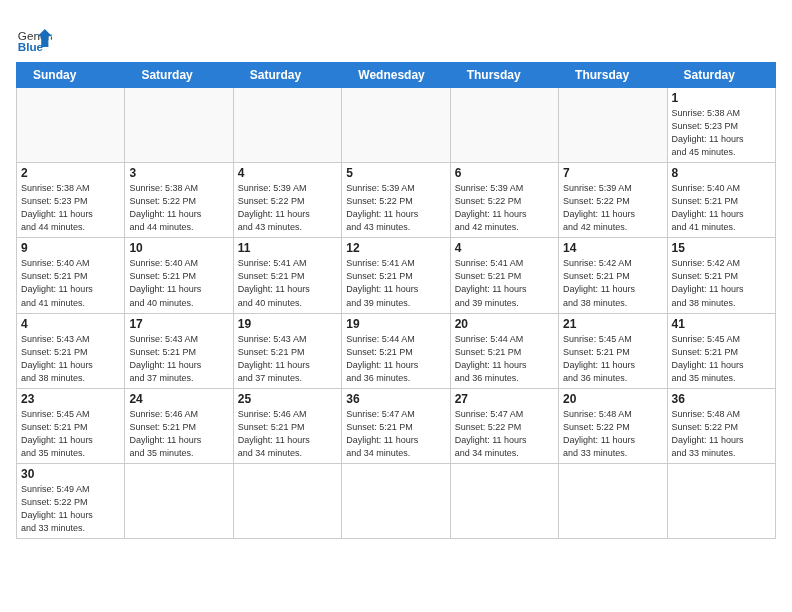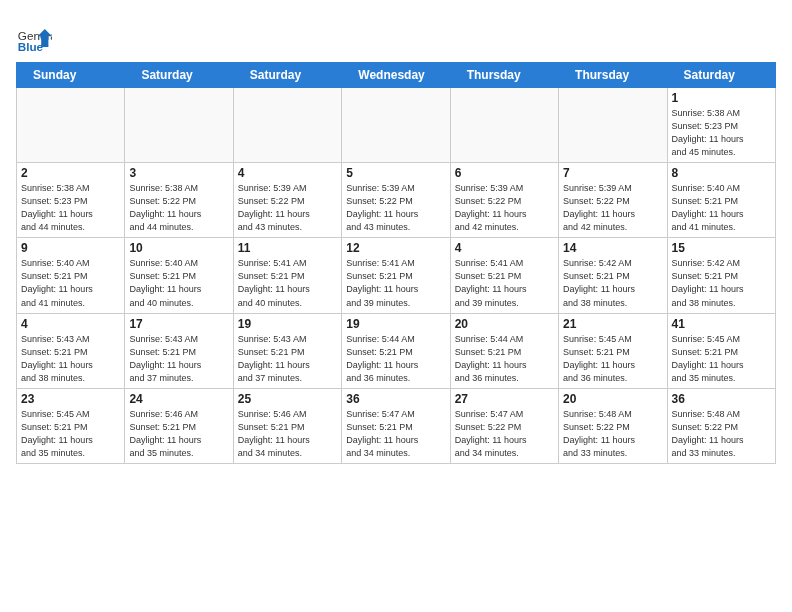--- a/index.html
+++ b/index.html
@@ -238,14 +238,26 @@
         </td>
         <td>
           <span class="day-number">20</span>
           <div class="day-info">Sunrise: 5:48 AM<br>Sunset: 5:22 PM<br>Daylight: 11 hours<br>and 33 minutes.</div>
         </td>
         <td>
           <span class="day-number">36</span>
           <div class="day-info">Sunrise: 5:48 AM<br>Sunset: 5:22 PM<br>Daylight: 11 hours<br>and 33 minutes.</div>
         </td>
       </tr>
+      <tr>
+        <td>
+          <span class="day-number">30</span>
+          <div class="day-info">Sunrise: 5:49 AM<br>Sunset: 5:22 PM<br>Daylight: 11 hours<br>and 33 minutes.</div>
+        </td>
+        <td class="empty-cell"></td>
+        <td class="empty-cell"></td>
+        <td class="empty-cell"></td>
+        <td class="empty-cell"></td>
+        <td class="empty-cell"></td>
+        <td class="empty-cell"></td>
+      </tr>
     </tbody>
 </table>
 
 </body></html>

